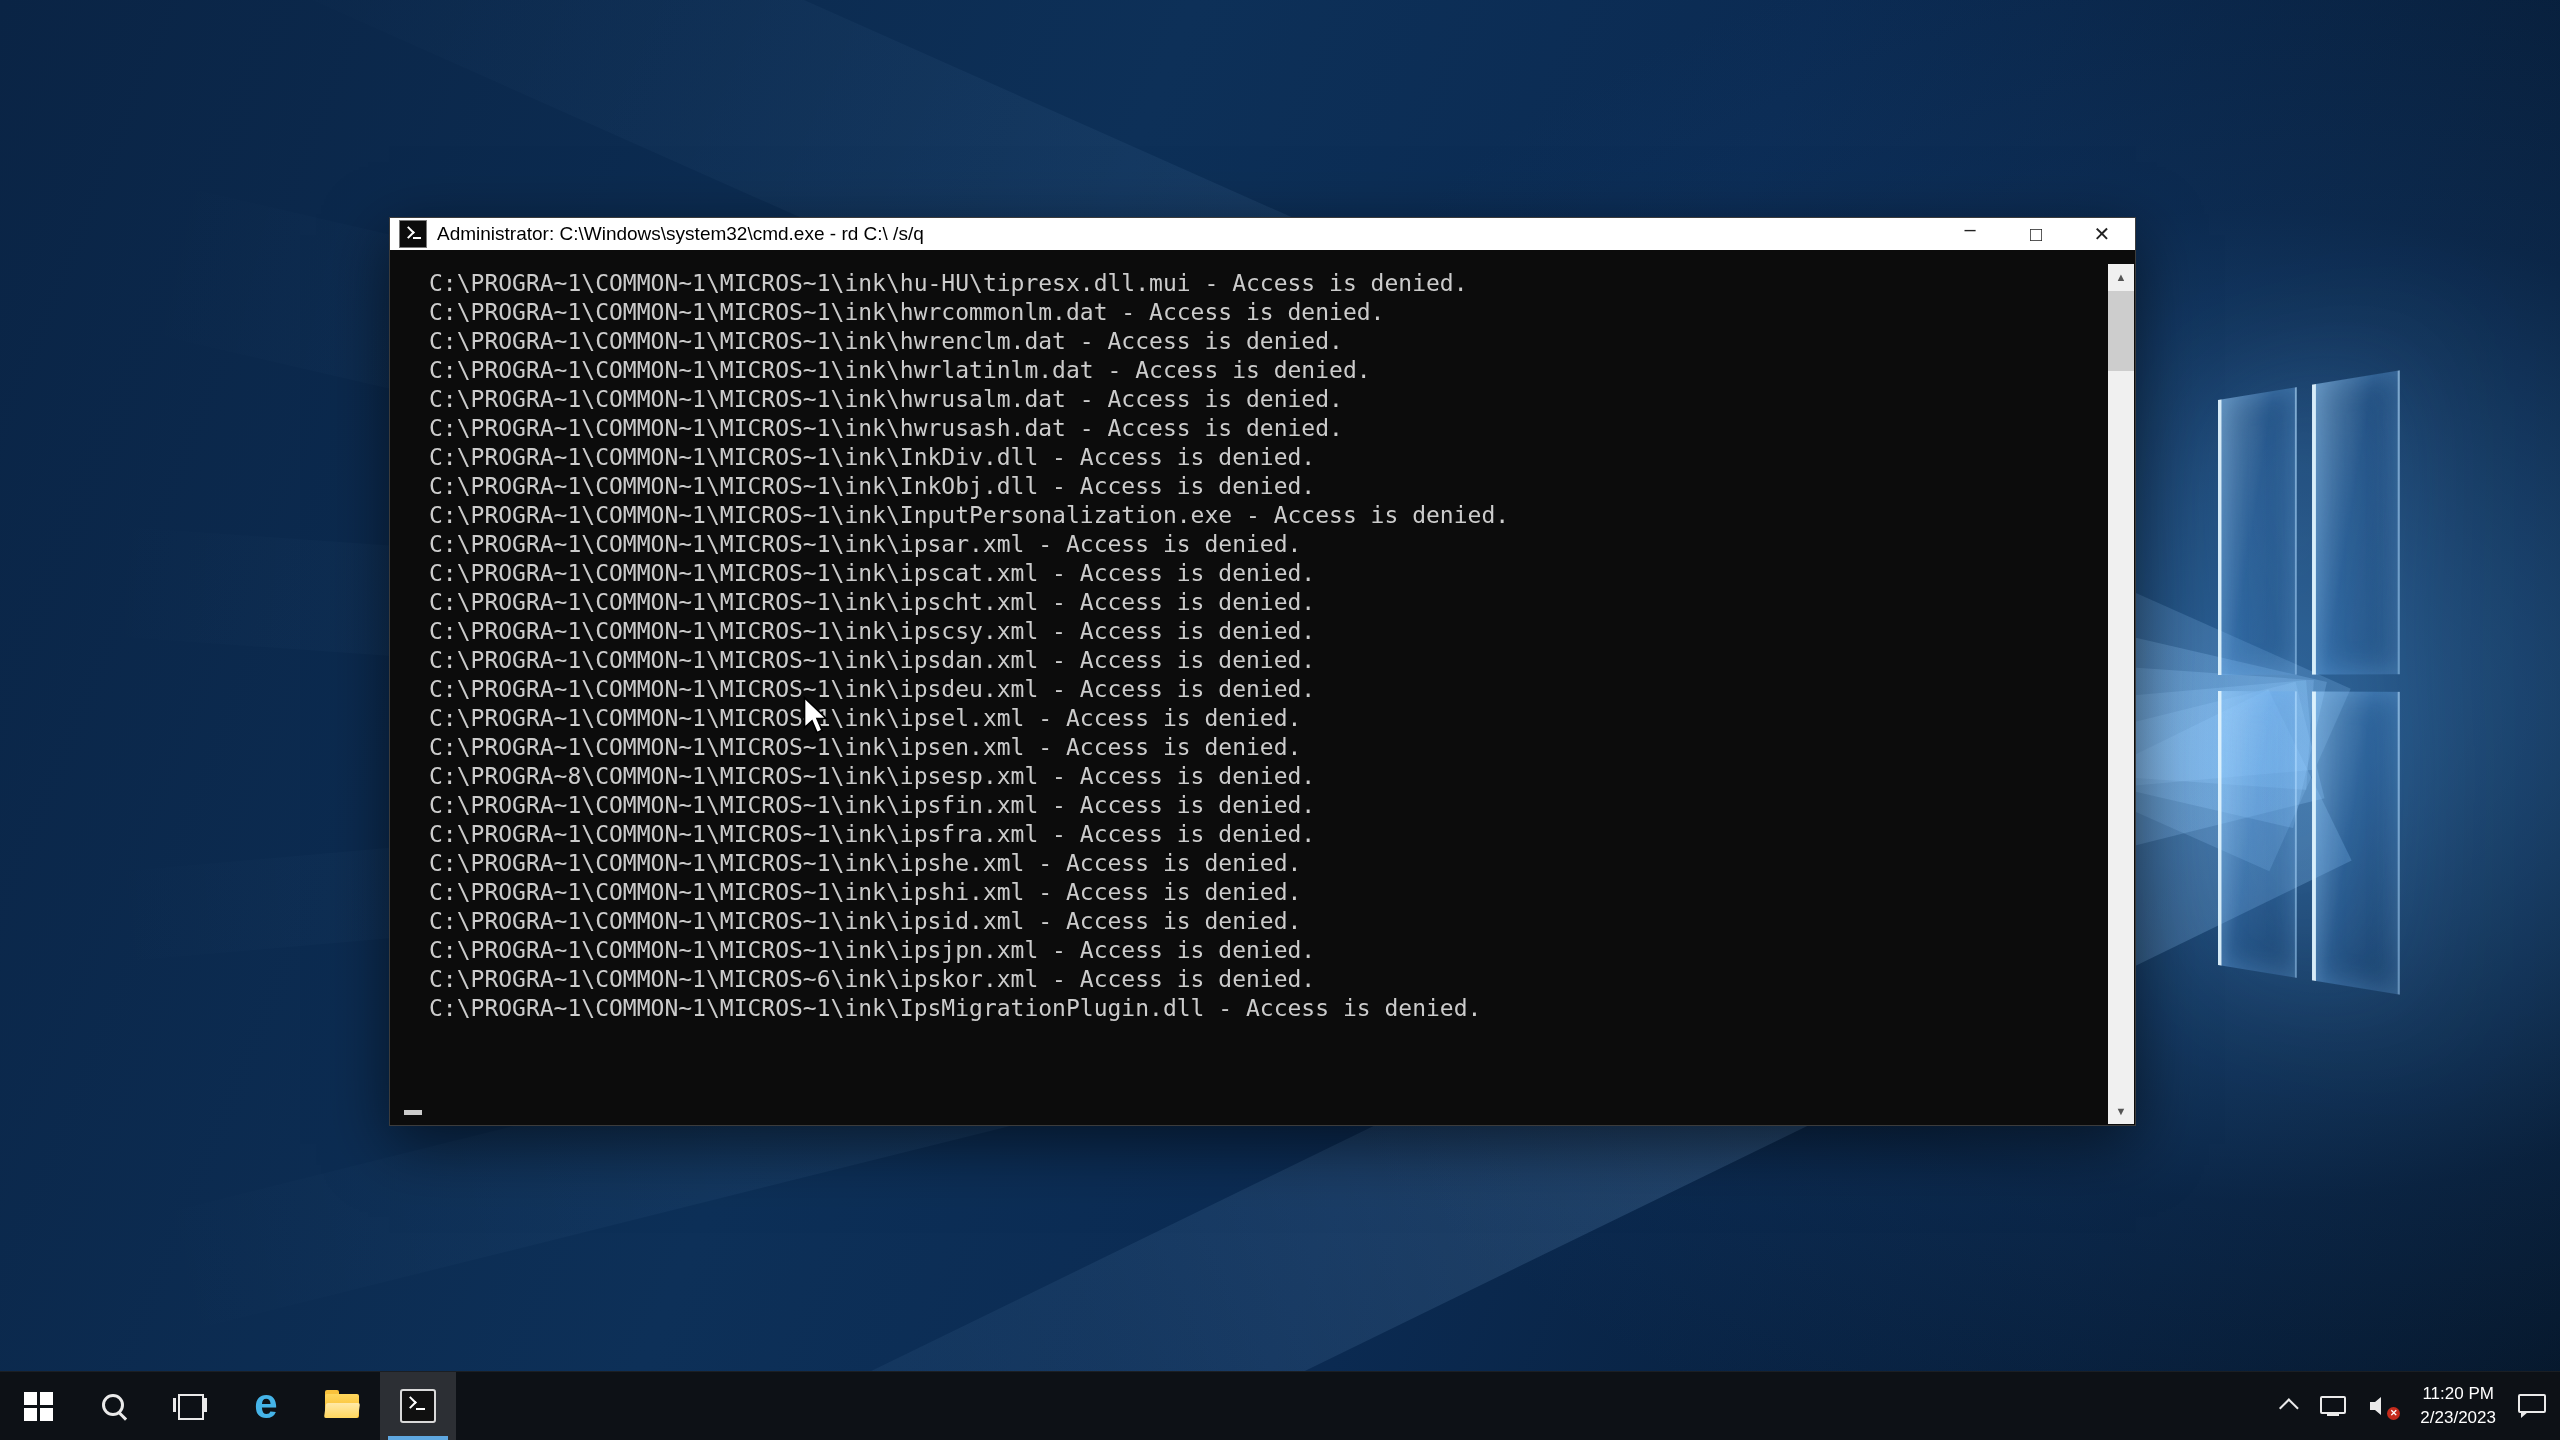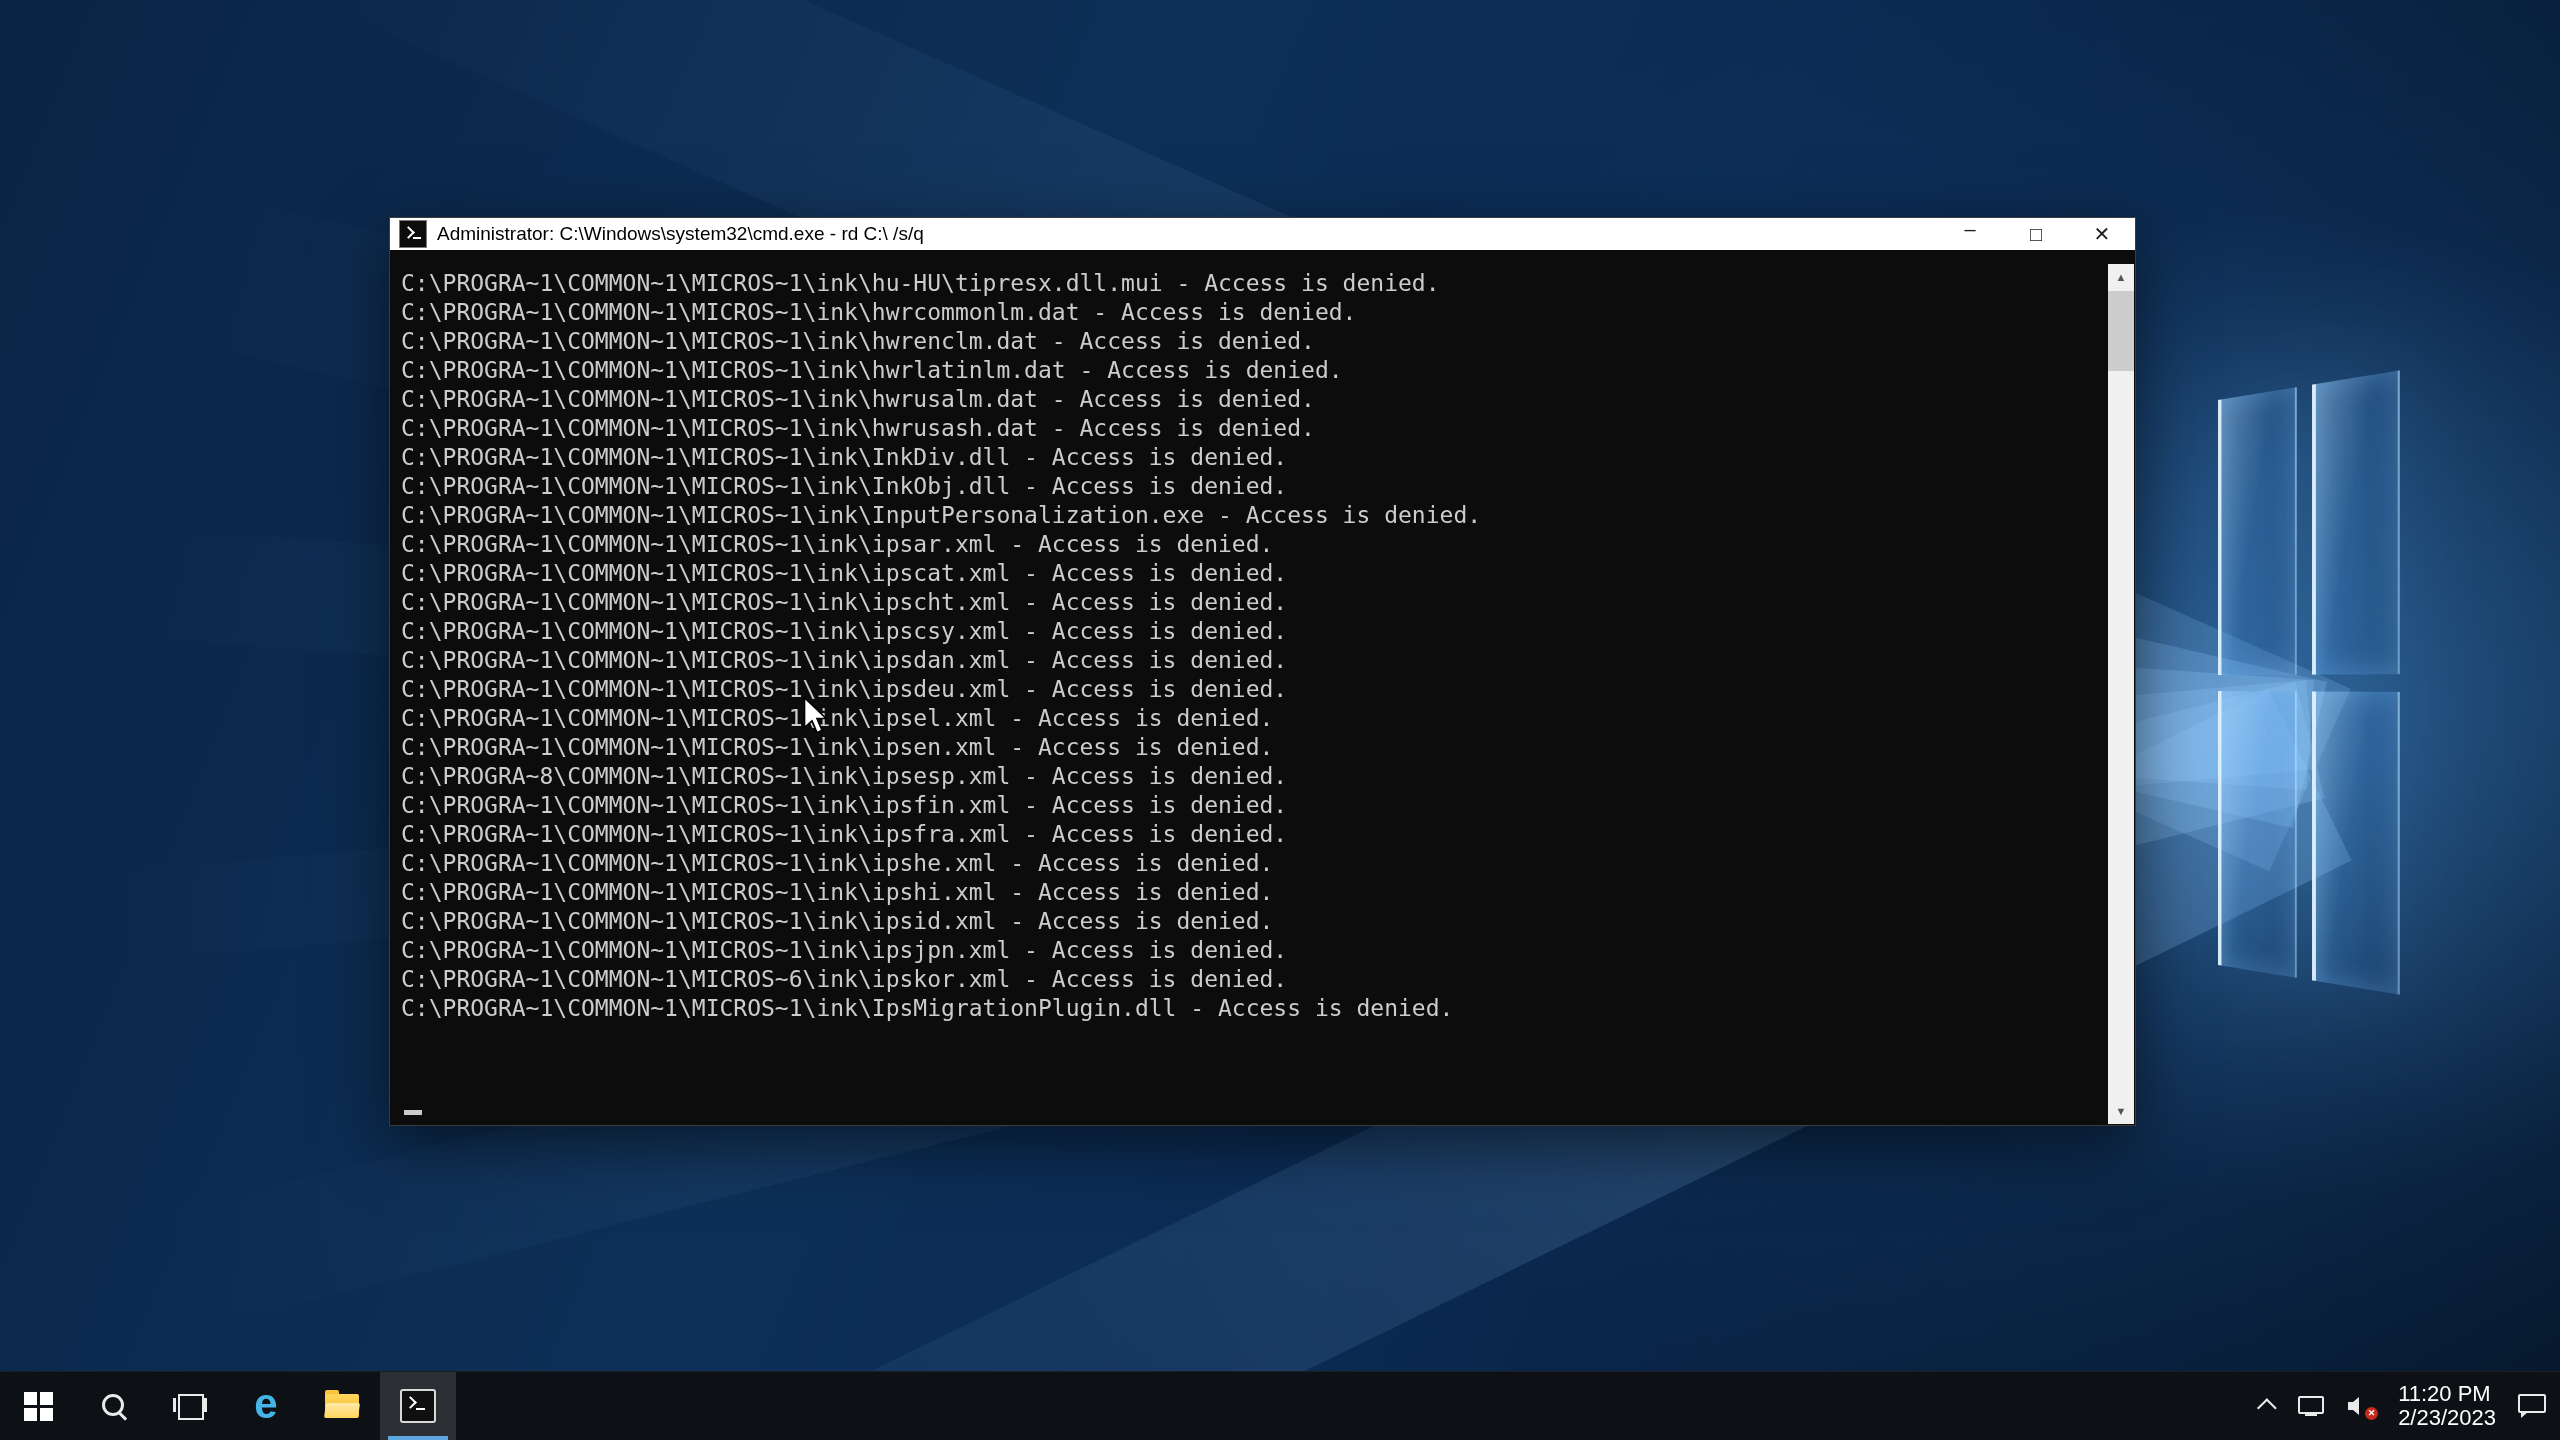--- a/index.html
+++ b/index.html
@@ -36,21 +36,21 @@
   .cmd-ico::after{content:"";position:absolute;left:13px;top:16px;width:8px;height:2px;background:#fff;}
   .title-text{font-size:19px;color:#000;white-space:nowrap;overflow:hidden;flex:1 1 auto;}
   .caption-btns{display:flex;height:100%;flex:0 0 auto;}
   .cap-btn{width:66px;height:100%;display:flex;align-items:center;justify-content:center;
     font-size:20px;color:#222;}
   .cap-btn.min span{position:relative;top:-5px;}
   
   .console{position:absolute;left:1px;top:46px;right:1px;bottom:1px;background:#0c0c0c;
     font-family:"DejaVu Sans Mono","Liberation Mono",monospace;font-size:23px;line-height:29px;
     color:#cccccc;padding:5px 30px 0 10px;overflow:hidden;}
-  .console-line{white-space:pre;}
+  .console-line{white-space:pre;margin-left:28px;}
   .caret{width:18px;height:5px;background:#cccccc;margin:20px 0 0 2px;}
   
   .vscroll{position:absolute;top:46px;right:1px;bottom:1px;width:26px;background:#f0f0f0;}
   .sb-btn{height:26px;display:flex;align-items:center;justify-content:center;font-size:11px;color:#555;}
   .sb-btn.down{position:absolute;bottom:0;left:0;right:0;}
   .sb-thumb{position:absolute;top:27px;left:0;right:0;height:80px;background:#cdcdcd;}
   
   .mouse{position:absolute;left:800px;top:696px;pointer-events:none;}
   
   .taskbar{position:absolute;left:0;right:0;bottom:0;height:68px;background:#0d1116;
@@ -82,21 +82,21 @@
   .cmdtb-ico::before{content:"";position:absolute;left:4px;top:7px;width:7px;height:7px;border-right:2px solid #fff;border-bottom:2px solid #fff;transform:rotate(-45deg);}
   .cmdtb-ico::after{content:"";position:absolute;left:14px;top:17px;width:9px;height:2px;background:#fff;}
   
   .tray{margin-left:auto;display:flex;align-items:center;gap:22px;padding-right:14px;color:#fff;}
   .chev-ico{width:12px;height:12px;border-left:2px solid #eaeaea;border-top:2px solid #eaeaea;transform:rotate(45deg) translateY(3px);}
   .net-ico{position:relative;width:26px;height:20px;}
   .net-ico::before{content:"";position:absolute;left:0;top:0;width:22px;height:14px;border:2px solid #eaeaea;border-radius:2px;}
   .net-ico::after{content:"";position:absolute;left:7px;bottom:0;width:12px;height:2px;background:#eaeaea;}
   .vol-ico{position:relative;width:30px;height:24px;}
   .vol-badge{position:absolute;right:-2px;bottom:-2px;width:13px;height:13px;border-radius:50%;background:#c42b1c;color:#fff;font-size:9px;line-height:13px;text-align:center;font-weight:bold;}
-  .clock{text-align:left;font-size:22px;line-height:24px;}
+  .clock{text-align:center;font-size:17px;line-height:24px;}
   .ac-ico{width:28px;height:24px;position:relative;}
   .ac-ico::before{content:"";position:absolute;inset:0 0 5px 0;border:2px solid #eaeaea;border-radius:2px;}
   .ac-ico::after{content:"";position:absolute;left:3px;bottom:0;width:0;height:0;border-left:7px solid #eaeaea;border-bottom:6px solid transparent;}
 </style>
 </head>
 <body>
 
 <div class="screen">
 
   <div class="beam b1"></div>

